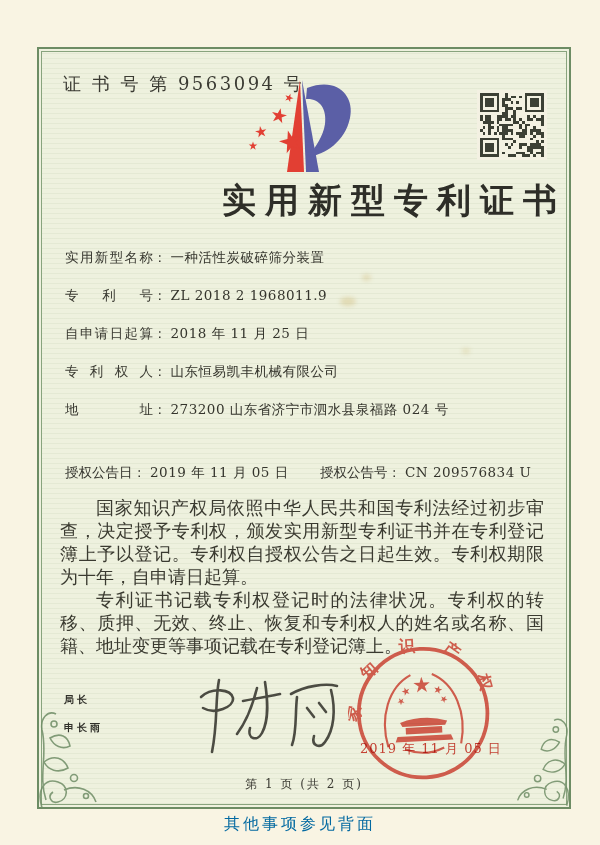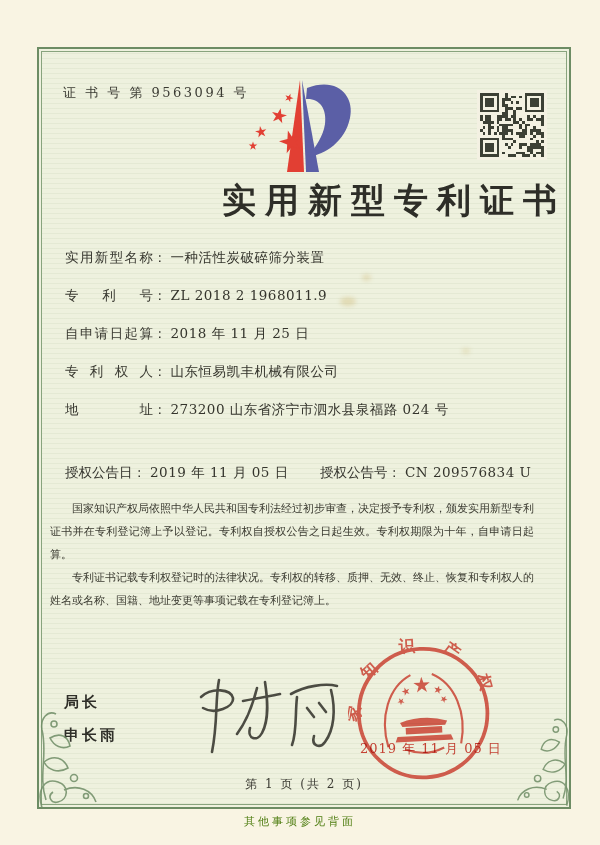--- a/index.html
+++ b/index.html
@@ -1,40 +1,40 @@
 <!DOCTYPE html>
 <html><head>
 <meta charset="utf-8">
 <style>
   html,body{margin:0;padding:0;}
   body{width:600px;height:845px;background:#f9f4e3;font-family:"DejaVu Serif",serif;color:#33332d;position:relative;overflow:hidden;}
   .page{position:absolute;inset:0;background:#f9f4e3;}
   .frame{position:absolute;left:37px;top:47px;width:526px;height:754px;border:2px solid #6d8c64;padding:2px;box-sizing:content-box;background:#eef1de;}
   .frame-inner{position:relative;width:100%;height:100%;border:1px solid #88a37d;box-sizing:border-box;
     background-image:repeating-linear-gradient(0deg,rgba(140,165,120,0.10) 0px,rgba(140,165,120,0.10) 1px,transparent 1px,transparent 5px);}
-  .cert-no{position:absolute;left:21px;top:32px;font-size:13px;letter-spacing:2.5px;color:#3a3a32;}
+  .cert-no{position:absolute;left:21px;top:20px;font-size:18px;letter-spacing:2.5px;color:#3a3a32;}
   .qr{position:absolute;left:435px;top:38px;width:70px;height:70px;}
   .logo{position:absolute;left:201px;top:22px;width:114px;height:106px;}
   .title{position:absolute;left:0;right:0;top:126px;text-align:right;font-size:34px;font-weight:600;letter-spacing:9px;color:#2e2e28;}
   .rows{position:absolute;left:23px;top:197px;right:20px;}
   .row{position:relative;height:20px;margin-bottom:18px;font-size:13.5px;white-space:nowrap;}
   .lbl{display:inline-block;width:88px;text-align:justify;text-align-last:justify;vertical-align:top;color:#3a3a32;}
   .sep{display:inline-block;margin-right:4px;color:#3a3a32;}
   .val{letter-spacing:0.5px;color:#34342c;}
   .grant-row{position:absolute;left:23px;top:412px;right:10px;height:20px;font-size:13.5px;white-space:nowrap;}
   .grant-right{position:absolute;left:255px;top:0;}
-  .bodytext{position:absolute;left:8px;top:445px;width:484px;font-size:11px;line-height:23px;text-align:justify;color:#3a3a30;font-family:Liberation Serif, serif;}
+  .bodytext{position:absolute;left:18px;top:445px;width:484px;font-size:18px;line-height:23px;text-align:justify;color:#3a3a30;font-family:Liberation Serif, serif;}
   .bodytext p{margin:0;text-indent:2em;}
-  .officer{position:absolute;left:22px;top:641px;font-family:"DejaVu Sans",sans-serif;font-weight:700;font-size:15px;letter-spacing:3px;color:#2f2f29;}
+  .officer{position:absolute;left:22px;top:641px;font-family:"DejaVu Sans",sans-serif;font-weight:700;font-size:10px;letter-spacing:3px;color:#2f2f29;}
   .officer div{margin-bottom:14px;}
   .sig{position:absolute;left:143px;top:618px;width:175px;height:100px;}
   .seal{position:absolute;left:306px;top:584px;width:150px;height:150px;transform:rotate(-3deg);opacity:0.92;mix-blend-mode:multiply;}
   .seal-date{position:absolute;left:318px;top:688px;width:150px;font-size:13px;letter-spacing:1px;color:#d4473d;mix-blend-mode:multiply;}
   .page-num{position:absolute;left:0;right:0;top:724px;text-align:center;font-size:12px;letter-spacing:2px;color:#3a3a32;}
-  .back-note{position:absolute;left:0;right:0;top:814px;text-align:center;font-size:11px;letter-spacing:3px;color:#4d7c0f;}
+  .back-note{position:absolute;left:0;right:0;top:814px;text-align:center;font-size:16px;letter-spacing:3px;color:#0369a1;}
   .orn{position:absolute;opacity:0.85;}
   .orn-bl{left:-8px;bottom:-6px;width:88px;height:118px;}
   .orn-br{right:-8px;bottom:-6px;width:80px;height:112px;transform:scaleX(-1);}
   .stain{position:absolute;border-radius:50%;filter:blur(2px);pointer-events:none;}
   .stain1{left:298px;top:245px;width:16px;height:9px;background:rgba(198,168,88,0.30);}
   .stain2{left:320px;top:222px;width:9px;height:7px;background:rgba(198,168,88,0.25);}
   .stain3{left:420px;top:296px;width:8px;height:6px;background:rgba(198,168,88,0.22);}
 </style>
 </head>
 <body>

